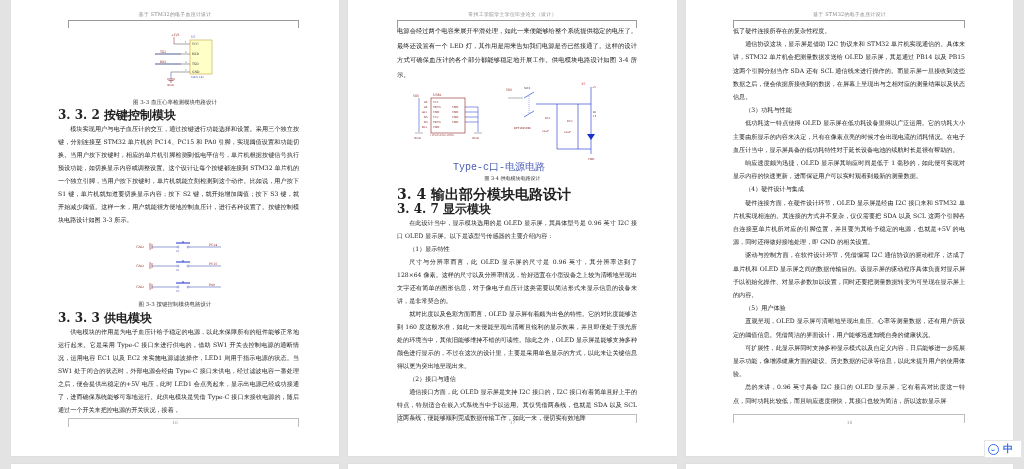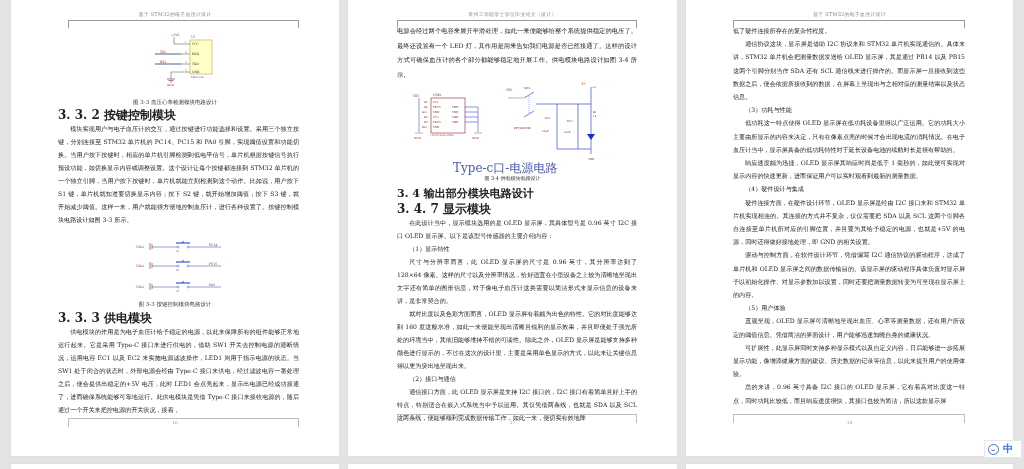--- a/index.html
+++ b/index.html
@@ -7,21 +7,21 @@
   .page{position:absolute;top:-4px;height:460px;background:#fff;box-shadow:0 0 1px #cfcfcf;}
   .page.next{top:464px;height:40px;}
   .hdr{position:absolute;top:15px;left:0;right:0;text-align:center;font-size:5px;color:#8a8a8a;letter-spacing:.2px;}
   .hdr-line{position:absolute;top:24px;height:7px;border-top:1px solid #9a9a9a;border-left:1px solid #9a9a9a;border-right:1px solid #9a9a9a;}
   .ftr-line{position:absolute;height:8px;border-left:1px solid #bdbdbd;border-right:1px solid #bdbdbd;border-top:0;}
   .pno{position:absolute;left:0;right:0;text-align:center;font-size:4.5px;color:#999;}
   .body{position:absolute;font-size:6.1px;line-height:13px;color:#222;}
   .p{margin:0;text-indent:2em;text-align:justify;}
   .p.ni{text-indent:0;}
   .h3{font-weight:bold;font-size:12px;line-height:14px;margin:0;}
-  .h2{font-weight:bold;font-size:11px;line-height:16px;margin:0;}
+  .h2{font-weight:bold;font-size:14px;line-height:16px;margin:0;}
   .cap{text-align:center;font-size:5.5px;line-height:12px;color:#333;}
   .item{padding-left:2em;margin:0;}
   .fig{position:relative;}
   svg text{font-family:"DejaVu Serif",serif;}
   .ime{position:absolute;right:2px;top:440px;width:38px;height:18px;background:#fff;border:1px solid #e6e6e6;display:flex;align-items:center;gap:4px;padding-left:3px;box-sizing:border-box;}
   .ime-icon{width:11px;height:11px;border-radius:50%;border:1.5px solid #3a6fe8;box-sizing:border-box;position:relative;}
   .ime-icon::after{content:"";position:absolute;left:2px;top:3px;width:4px;height:2px;border-bottom:1.2px solid #3a6fe8;border-radius:0 0 3px 3px;}
   .ime-lang{color:#3a6fe8;font-size:10px;font-family:"DejaVu Sans",sans-serif;font-weight:bold;}
   .scroll{position:absolute;right:0;top:0;width:10px;height:469px;background:#e3e3e3;}
 </style>
@@ -180,21 +180,21 @@
       <text x="136" y="48" font-size="2.6" fill="#8a2020">22uF</text>
       <text x="161" y="38" font-size="2.6" fill="#8a2020">EC2</text>
       <text x="158" y="49" font-size="2.6" fill="#8a2020">22uF</text>
       <text x="187" y="29" font-size="2.6" fill="#8a2020">R1</text>
       <text x="187" y="33" font-size="2.6" fill="#8a2020">1K</text>
       <polygon points="181,50 189,50 185,56" fill="#1a2fd0"></polygon>
       <text x="186" y="4" font-size="2.6" fill="#8a2020">+5</text>
       <text x="182" y="76" font-size="2.6" fill="#8a2020">GND</text>
     </svg>
   </div>
-  <div style="position:absolute;left:105px;top:164px;font-size:12px;color:#4a5ab5;">Type-c口-电源电路</div>
+  <div style="position:absolute;left:105px;top:164px;font-size:10px;color:#4a5ab5;font-family:Liberation Mono, monospace;">Type-c口-电源电路</div>
   <div class="cap" style="position:absolute;left:0;right:0;top:176px;font-size:5px;">图 3-4 供电模块电路设计</div>
 
   <div class="body" style="left:49px;right:40px;top:190px;">
     <p class="h2">3. 4 输出部分模块电路设计</p>
     <p class="h3">3. 4. 7 显示模块</p>
     <p class="p">在此设计当中，显示模块选用的是 OLED 显示屏，其具体型号是 0.96 英寸 I2C 接口 OLED 显示屏。以下是该型号传感器的主要介绍内容：</p>
     <p class="item">（1）显示特性</p>
     <p class="p">尺寸与分辨率而言，此 OLED 显示屏的尺寸是 0.96 英寸，其分辨率达到了 128×64 像素。这样的尺寸以及分辨率情况，恰好适宜在小型设备之上较为清晰地呈现出文字还有简单的图形信息，对于像电子血压计这类需要以简洁形式来显示信息的设备来讲，是非常契合的。</p>
     <p class="p">就对比度以及色彩方面而言，OLED 显示屏有着颇为出色的特性。它的对比度能够达到 160 度这般水准，如此一来便能呈现出清晰且锐利的显示效果，并且即便处于强光所处的环境当中，其依旧能够维持不错的可读性。除此之外，OLED 显示屏是能够支持多种颜色进行显示的，不过在这次的设计里，主要是采用单色显示的方式，以此来让关键信息得以更为突出地呈现出来。</p>
     <p class="item">（2）接口与通信</p>

